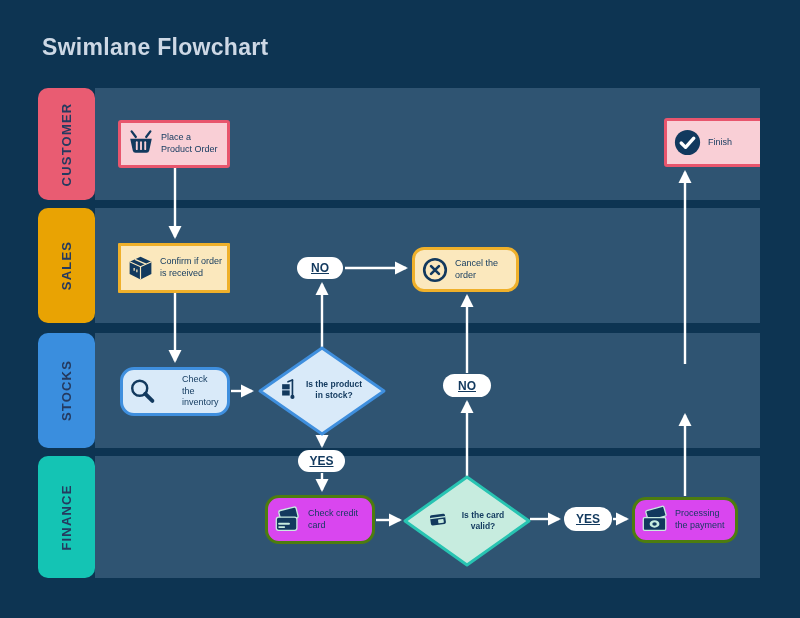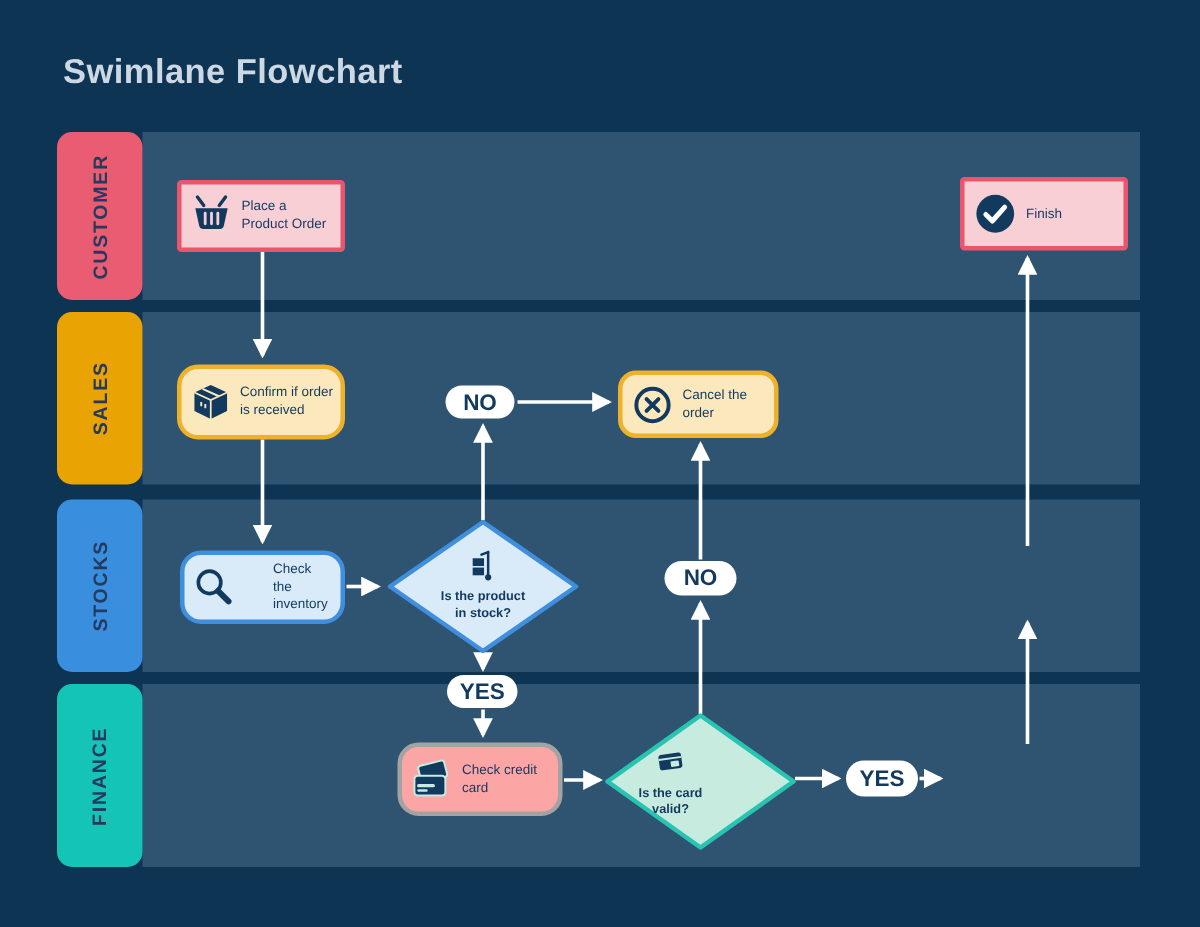--- a/index.html
+++ b/index.html
@@ -26,46 +26,46 @@
 
   
   .overlay{position:absolute;left:0;top:0;z-index:2;pointer-events:none;}
 
   
   .node{position:absolute;z-index:3;display:flex;align-items:center;gap:5px;
         padding:4px 5px;box-sizing:border-box;color:#12395e;}
   .node .icon{flex:0 0 auto;display:flex;align-items:center;justify-content:center;color:#12395e;}
   .node .txt{font-size:9px;font-weight:normal;line-height:1.3;color:#12395e;}
   .node.customer{background:#f9cfd6;border:3px solid #e8556d;border-radius:3px;--bg:#f9cfd6;}
-  .node.sales{background:#fbe8bd;border:3px solid #efb02a;border-radius:14px;--bg:#fbe8bd;}
+  .node.sales{background:#fbe8bd;border:3px solid #efb02a;border-radius:1px;--bg:#fbe8bd;}
   .node.sales.rounded{border-radius:12px;}
   .node.stocks{background:#d9eaf9;border:3px solid #3f8fde;border-radius:14px;--bg:#d9eaf9;}
-  .node.finance{background:#fca5a5;border:3px solid #a3a3a3;border-radius:14px;--bg:#c7ecdf;}
+  .node.finance{background:#d946ef;border:3px solid #4d7c0f;border-radius:14px;--bg:#c7ecdf;}
 
   #n-place-order{left:118px;top:120px;width:112px;height:48px;}
-  #n-finish{left:640px;top:118px;width:112px;height:49px;}
+  #n-finish{left:664px;top:118px;width:112px;height:49px;}
   #n-confirm-order{left:118px;top:243px;width:112px;height:50px;}
   #n-cancel-order{left:412px;top:247px;width:107px;height:45px;}
   #n-check-inventory{left:120px;top:367px;width:110px;height:49px;gap:24px;}
   #n-deliver-order{left:630px;top:365px;width:108px;height:46px;}
   #n-check-credit-card{left:265px;top:495px;width:110px;height:49px;}
   #n-processing-payment{left:632px;top:497px;width:106px;height:46px;}
 
   
-  .dcontent{position:absolute;z-index:3;display:flex;flex-direction:column;align-items:center;
+  .dcontent{position:absolute;z-index:3;display:flex;flex-direction:row;align-items:center;
             justify-content:center;gap:2px;text-align:center;font-size:8.5px;font-weight:bold;
             color:#12395e;pointer-events:none;}
   .dcontent .icon{color:#12395e;}
   #dc-stock{left:262px;top:358px;width:120px;height:64px;--bg:#d9eaf9;}
-  #dc-card{left:387px;top:490px;width:120px;height:62px;--bg:#c7ecdf;}
+  #dc-card{left:411px;top:490px;width:120px;height:62px;--bg:#c7ecdf;}
   .dcontent .txt{width:64px;line-height:1.25;}
 
   
   .pill{position:absolute;z-index:4;background:#ffffff;border-radius:12px;display:flex;
-        align-items:center;justify-content:center;font-size:15px;font-weight:bold;color:#12395e;}
+        align-items:center;justify-content:center;font-size:12px;font-weight:bold;color:#12395e;text-decoration:underline;}
   #pill-no-stock{left:297px;top:257px;width:46px;height:22px;}
   #pill-yes-stock{left:298px;top:450px;width:47px;height:22px;}
   #pill-no-card{left:443px;top:374px;width:48px;height:23px;}
   #pill-yes-card{left:564px;top:507px;width:48px;height:24px;}
 </style>
 </head>
 <body>
 
 <div class="canvas">
 
@@ -189,20 +189,31 @@
       <svg width="30" height="30" viewBox="0 0 32 32">
         <rect x="7" y="4" width="19" height="12" rx="2" fill="currentColor" stroke="var(--bg)" stroke-width="1.4" transform="rotate(-14 16 10)"></rect>
         <rect x="3.5" y="13" width="22" height="14" rx="2.5" fill="currentColor" stroke="var(--bg)" stroke-width="1.4"></rect>
         <line x1="6.5" y1="20" x2="17" y2="20" stroke="var(--bg)" stroke-width="2.2" stroke-linecap="round"></line>
         <line x1="6.5" y1="23.5" x2="12" y2="23.5" stroke="var(--bg)" stroke-width="1.8" stroke-linecap="round"></line>
       </svg>
     </span>
     <span class="txt">Check credit card</span>
   </div>
 
+  <div class="node finance" id="n-processing-payment">
+    <span class="icon">
+      <svg width="30" height="30" viewBox="0 0 32 32">
+        <rect x="7" y="3.5" width="20" height="11" rx="1.5" fill="currentColor" stroke="var(--bg)" stroke-width="1.4" transform="rotate(-16 17 9)"></rect>
+        <rect x="3.5" y="13.5" width="24" height="13.5" rx="1.5" fill="currentColor" stroke="var(--bg)" stroke-width="1.4"></rect>
+        <ellipse cx="15.5" cy="20.2" rx="5.2" ry="4" fill="var(--bg)"></ellipse>
+        <ellipse cx="15.5" cy="20.2" rx="2.4" ry="1.9" fill="currentColor"></ellipse>
+      </svg>
+    </span>
+    <span class="txt">Processing the payment</span>
+  </div>
 
   <div class="dcontent" id="dc-stock">
     <span class="icon">
       <svg width="22" height="22" viewBox="0 0 32 32">
         <line x1="21" y1="3" x2="14.5" y2="5.5" stroke="currentColor" stroke-width="2.4" stroke-linecap="round"></line>
         <line x1="21" y1="3" x2="21" y2="25" stroke="currentColor" stroke-width="2.4" stroke-linecap="round"></line>
         <rect x="6" y="9" width="11" height="7.5" fill="currentColor"></rect>
         <rect x="6" y="18" width="11" height="7.5" fill="currentColor"></rect>
         <circle cx="21" cy="27.5" r="3" fill="currentColor"></circle>
       </svg>

